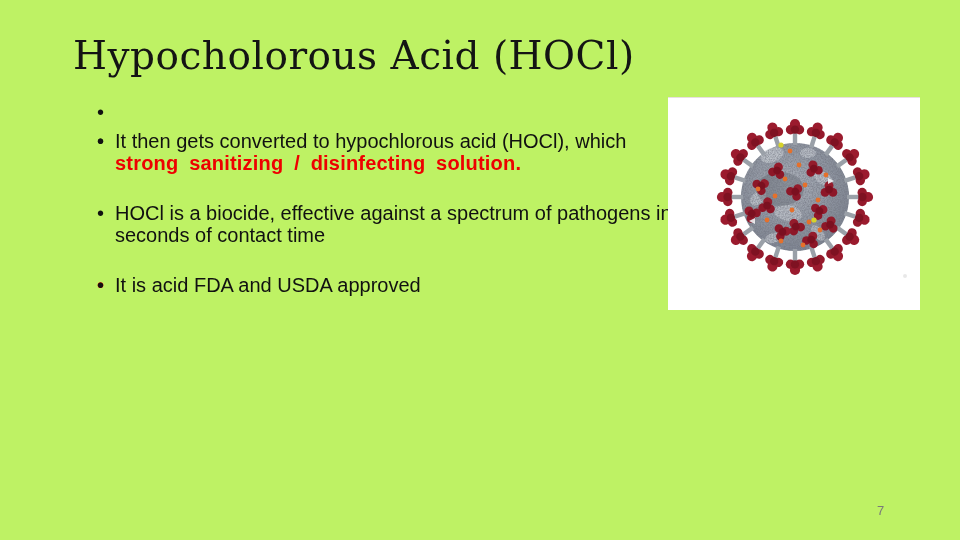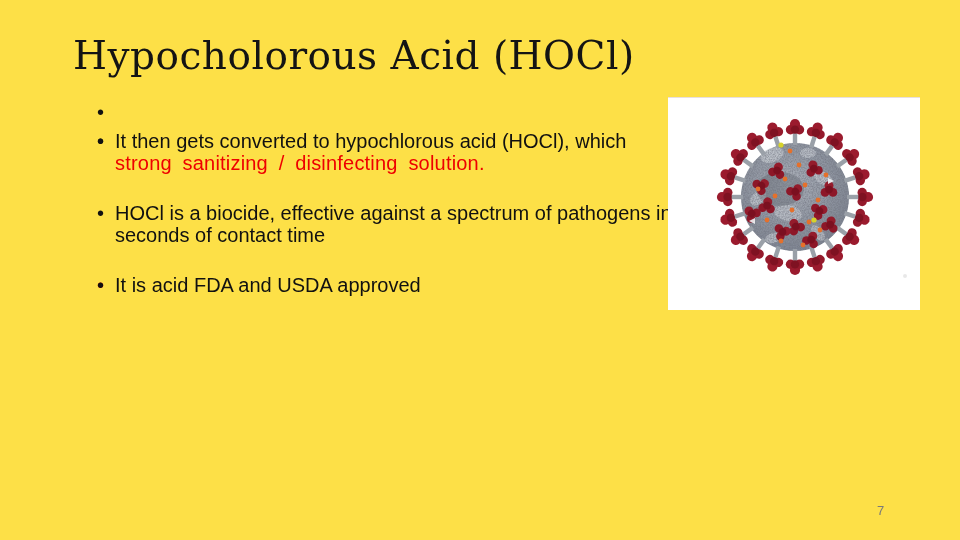--- a/index.html
+++ b/index.html
@@ -1,21 +1,21 @@
 <!DOCTYPE html>
 <html><head>
 <meta charset="utf-8">
 <style>
   * { margin: 0; padding: 0; box-sizing: border-box; }
   html, body { background: #fff; }
   .slide {
     position: relative;
     width: 960px;
     height: 540px;
-    background: #fde047;
+    background: #bef264;
     overflow: hidden;
     font-family: "Liberation Sans", sans-serif;
     color: #111111;
   }
   .title {
     position: absolute;
     left: 73px;
     top: 33px;
     font-family: "DejaVu Serif", serif;
     font-weight: 400;
@@ -39,21 +39,21 @@
   }
   .bullet .marker {
     position: absolute;
     left: 0;
     top: 0;
     font-size: 20px;
   }
   .bullet-text { white-space: pre-line; }
   .red {
     color: #ee0000;
-    font-weight: 400;
+    font-weight: 700;
   }
   .spaced { word-spacing: 5px; letter-spacing: 0.2px; }
   .bullet.red-bullet { font-size: 19px; letter-spacing: -0.3px; }
   .image-box {
     position: absolute;
     left: 668px;
     top: 97px;
     width: 252px;
     height: 213px;
     background: #ffffff;

